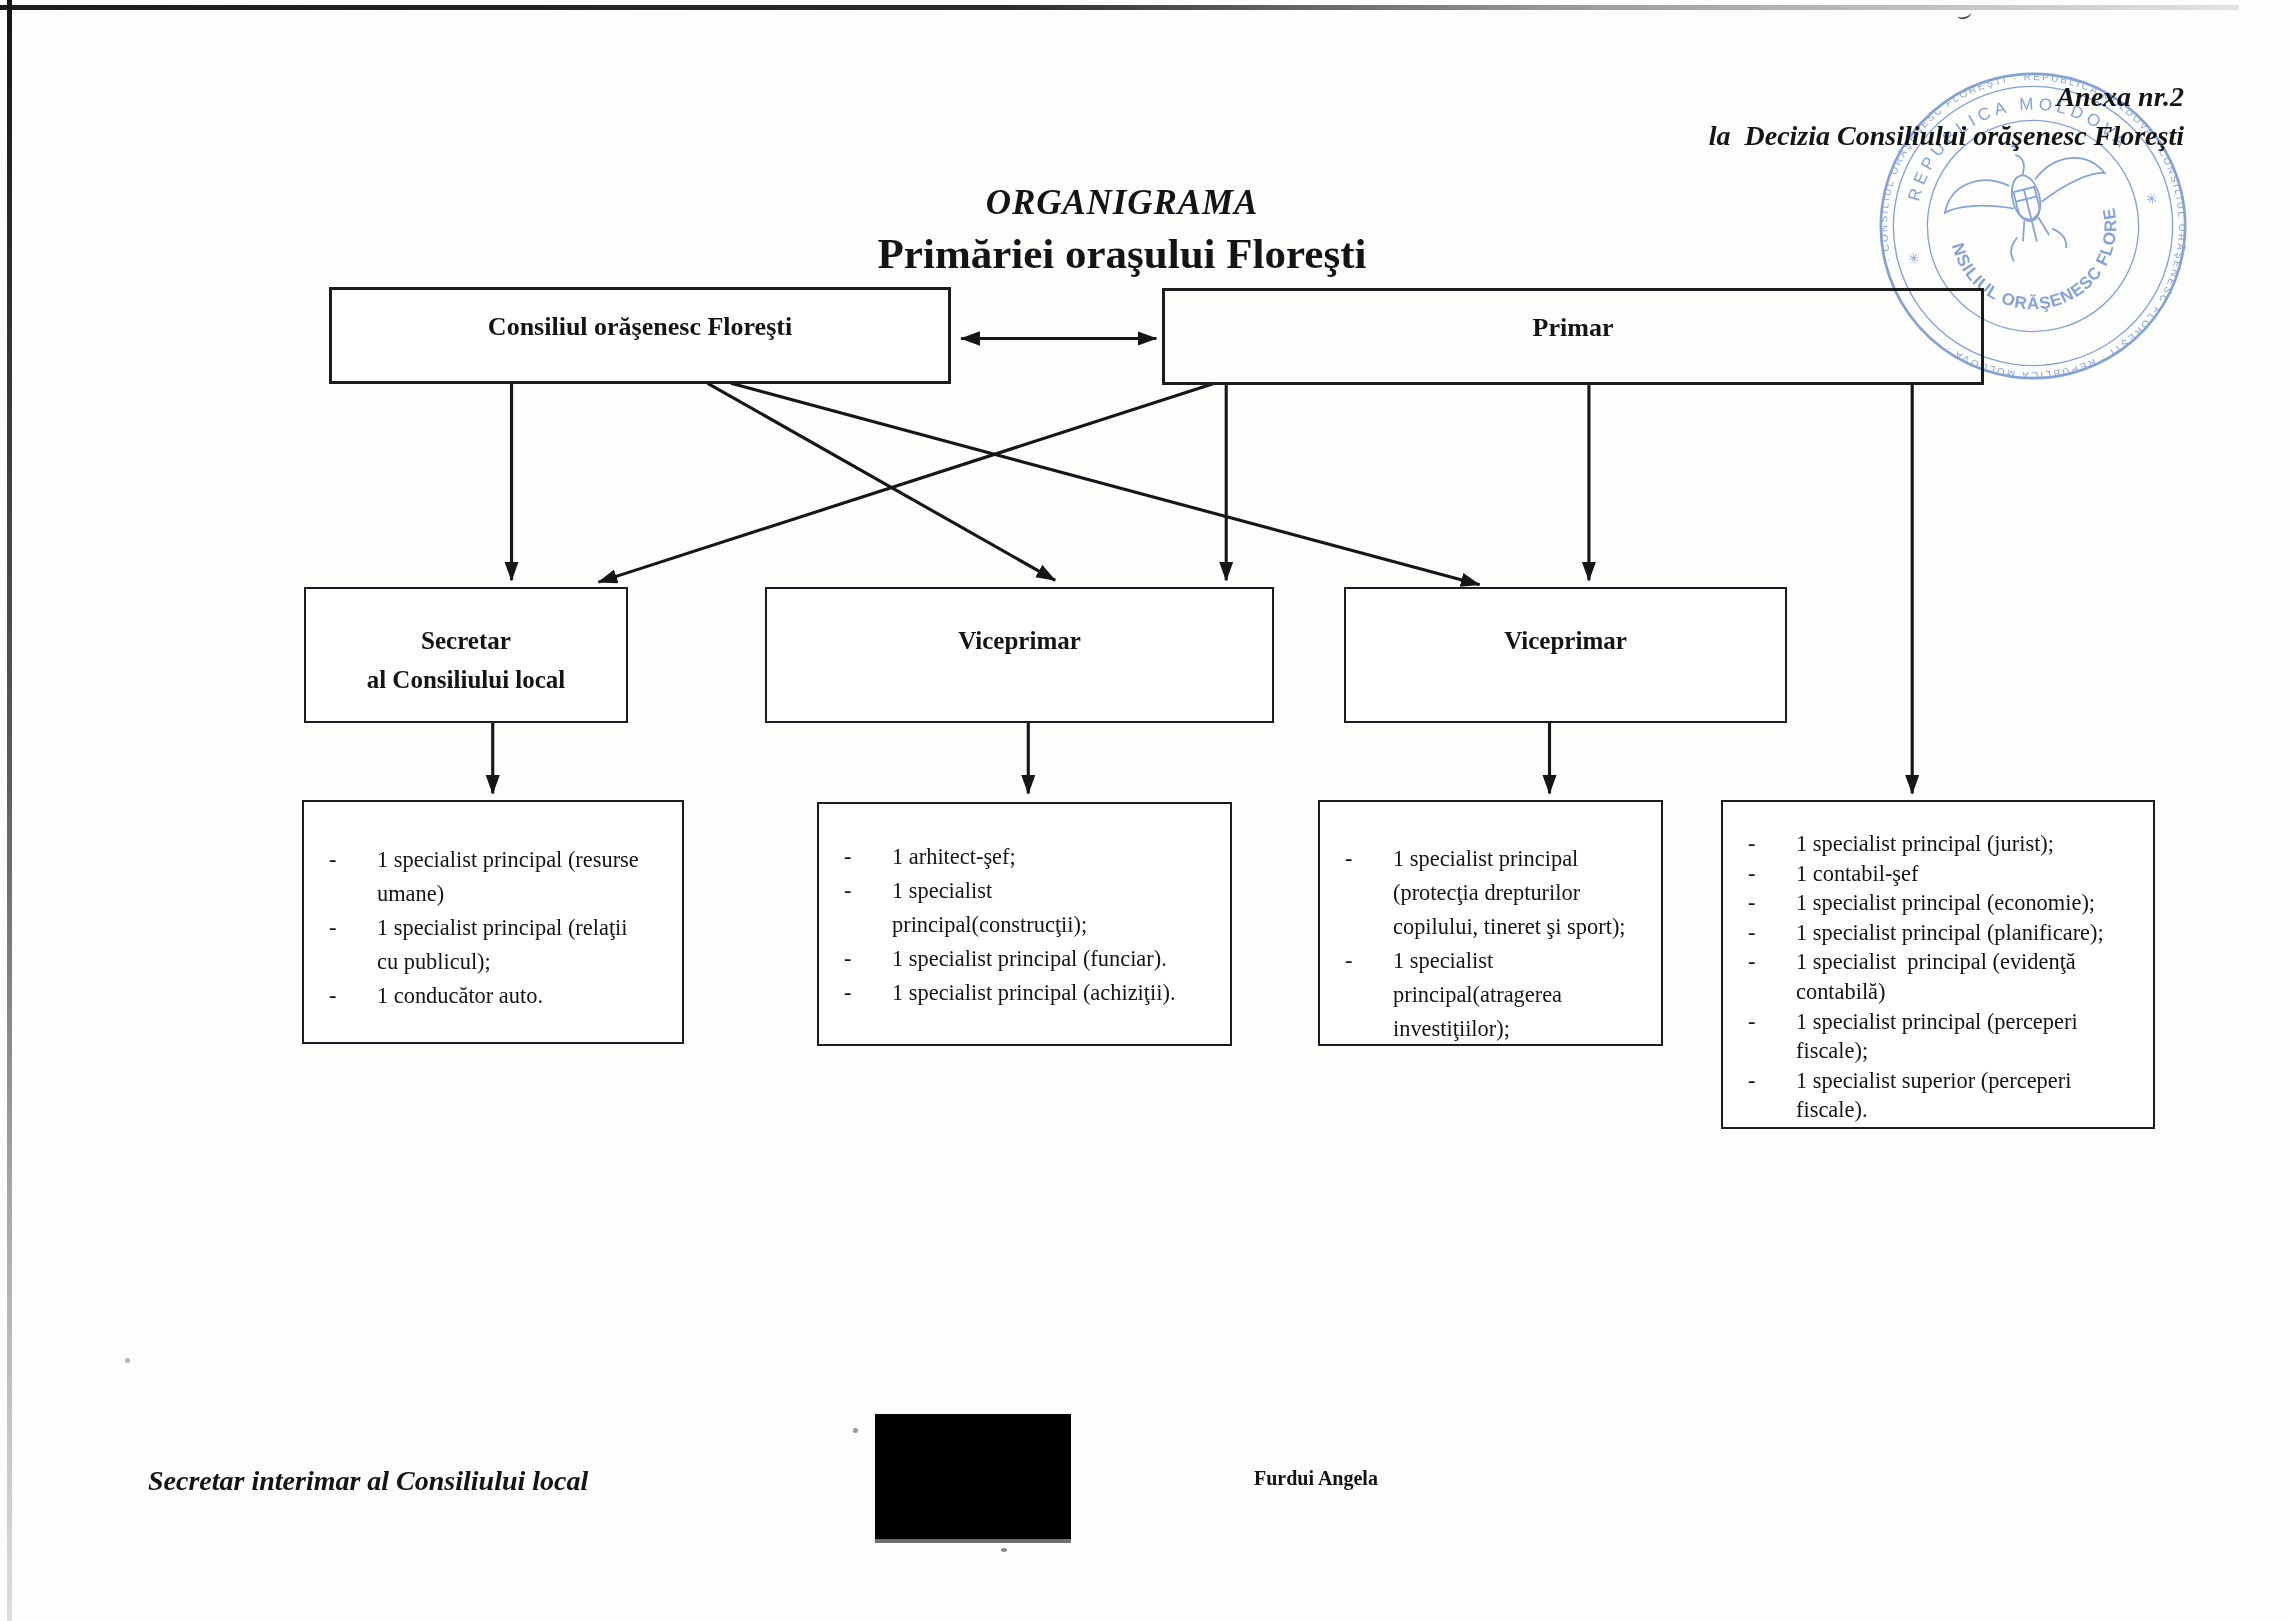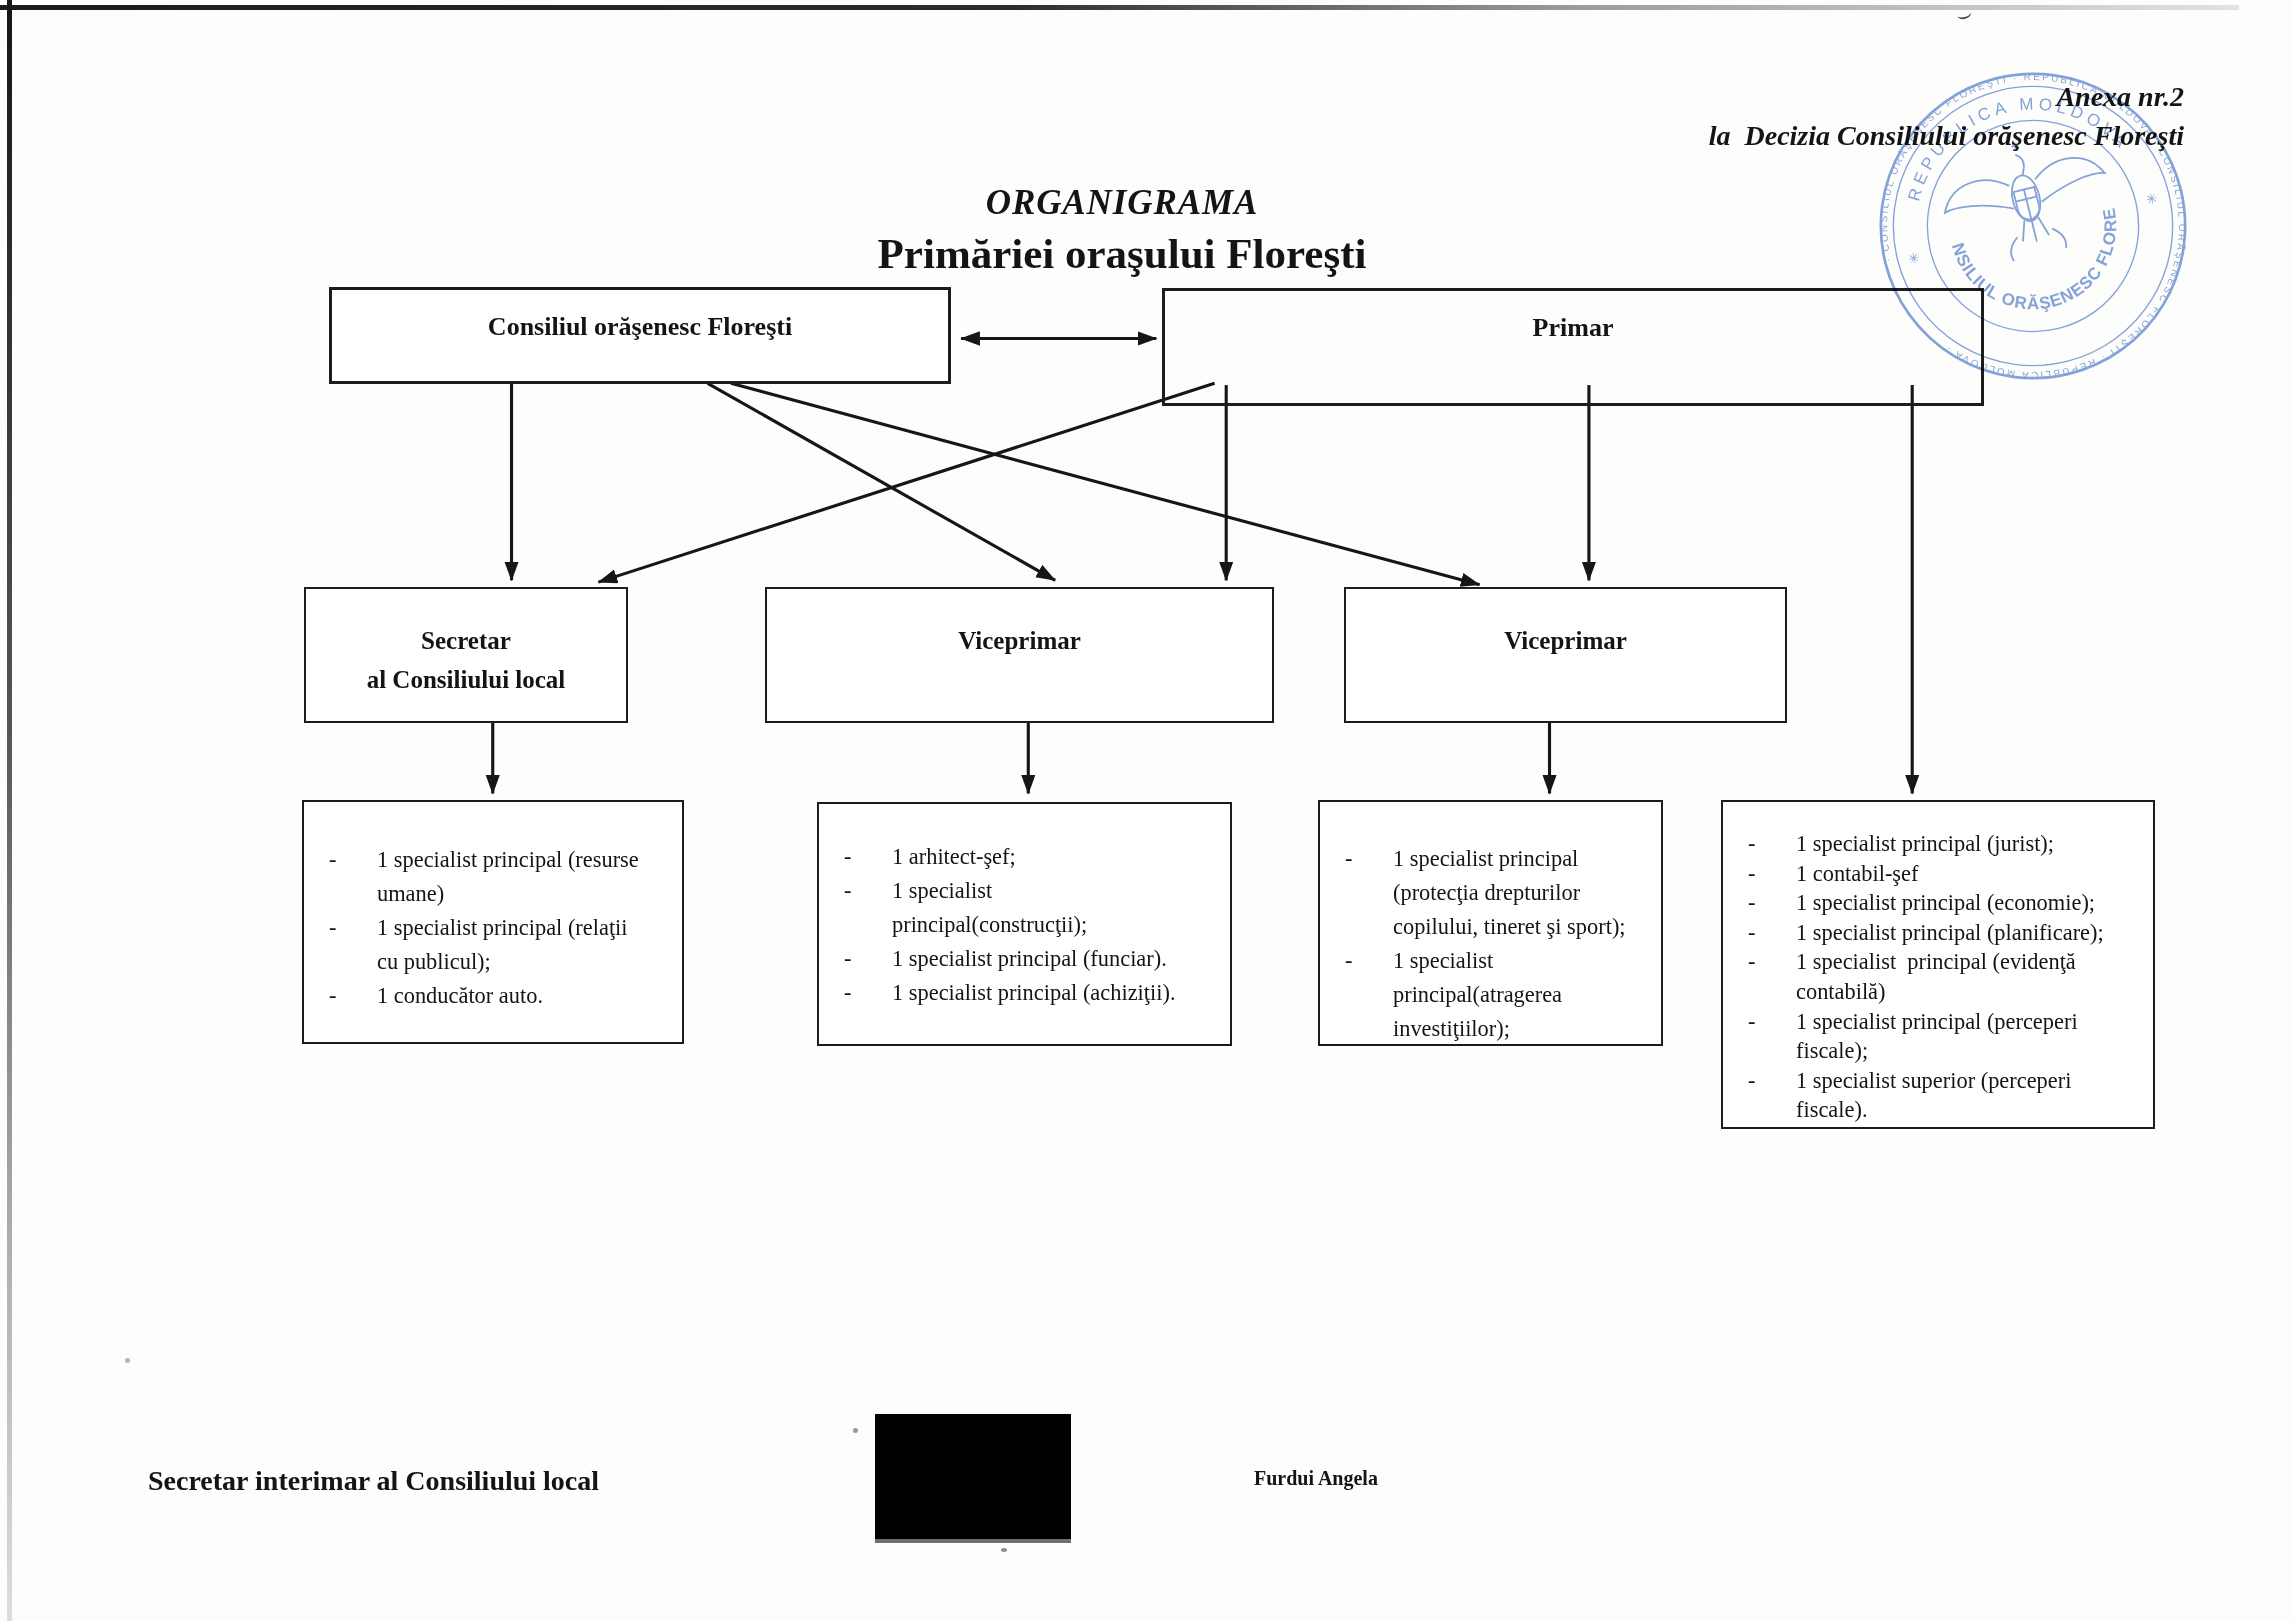--- a/index.html
+++ b/index.html
@@ -34,39 +34,39 @@
 
   
   .connectors{position:absolute;left:0;top:0;z-index:1;}
   .connectors line{stroke:#161616;stroke-width:3.5;}
 
   
   .node{position:absolute;box-sizing:border-box;border:3.6px solid #1c1c1c;background:#fff;
     display:flex;flex-direction:column;align-items:center;text-align:center;
     font-weight:bold;z-index:2;}
   .box-council{left:329px;top:287px;width:622px;height:97px;padding-top:22.4px;font-size:26px;}
-  .box-mayor{left:1162px;top:288px;width:822px;height:118px;padding-top:22.4px;font-size:26px;background:transparent;text-align:right;}
+  .box-mayor{left:1162px;top:288px;width:822px;height:97px;padding-top:22.4px;font-size:26px;background:transparent;text-align:right;}
   .row2{border-width:2.7px;font-size:25px;line-height:39px;padding-top:32px;}
   .box-secretary{left:304px;top:587px;width:324px;height:136px;}
   .box-deputy1{left:765px;top:587px;width:509px;height:136px;}
   .box-deputy2{left:1344px;top:587px;width:443px;height:136px;}
 
   
   .staff{position:absolute;box-sizing:border-box;border:2.7px solid #1c1c1c;background:#fff;z-index:2;
     margin:0;list-style:none;font-size:22.4px;}
   .staff li{position:relative;padding-left:73px;line-height:34px;white-space:pre-wrap;margin:0;}
   .staff li .dash{position:absolute;left:25px;top:0;}
   .box-staff1{left:302px;top:800px;width:382px;height:244px;padding:41px 5.4px 0 0;}
   .box-staff2{left:817px;top:802px;width:415px;height:244px;padding:36px 5.4px 0 0;}
   .box-staff3{left:1318px;top:800px;width:345px;height:246px;padding:40px 3.6px 0 0;}
   .box-staff4{left:1721px;top:800px;width:434px;height:329px;padding:27px 3.6px 0 0;}
   .box-staff4 li{line-height:29.6px;}
 
   
-  .sig-role{position:absolute;left:148px;top:1465px;font-size:28px;font-weight:bold;z-index:2;}
+  .sig-role{position:absolute;left:148px;top:1465px;font-size:28px;font-weight:bold;z-index:2;font-style:italic;}
   .sig-redaction{position:absolute;left:875px;top:1414px;width:196px;height:125px;background:#000;
     border-bottom:4.5px solid #6f6f6f;z-index:2;}
   .sig-name{position:absolute;left:1254px;top:1467px;font-size:20px;font-weight:bold;z-index:2;}
 
   .stamp text{font-family:"Liberation Sans",sans-serif;}
 </style>
 </head>
 <body>
 
 <div class="page">

